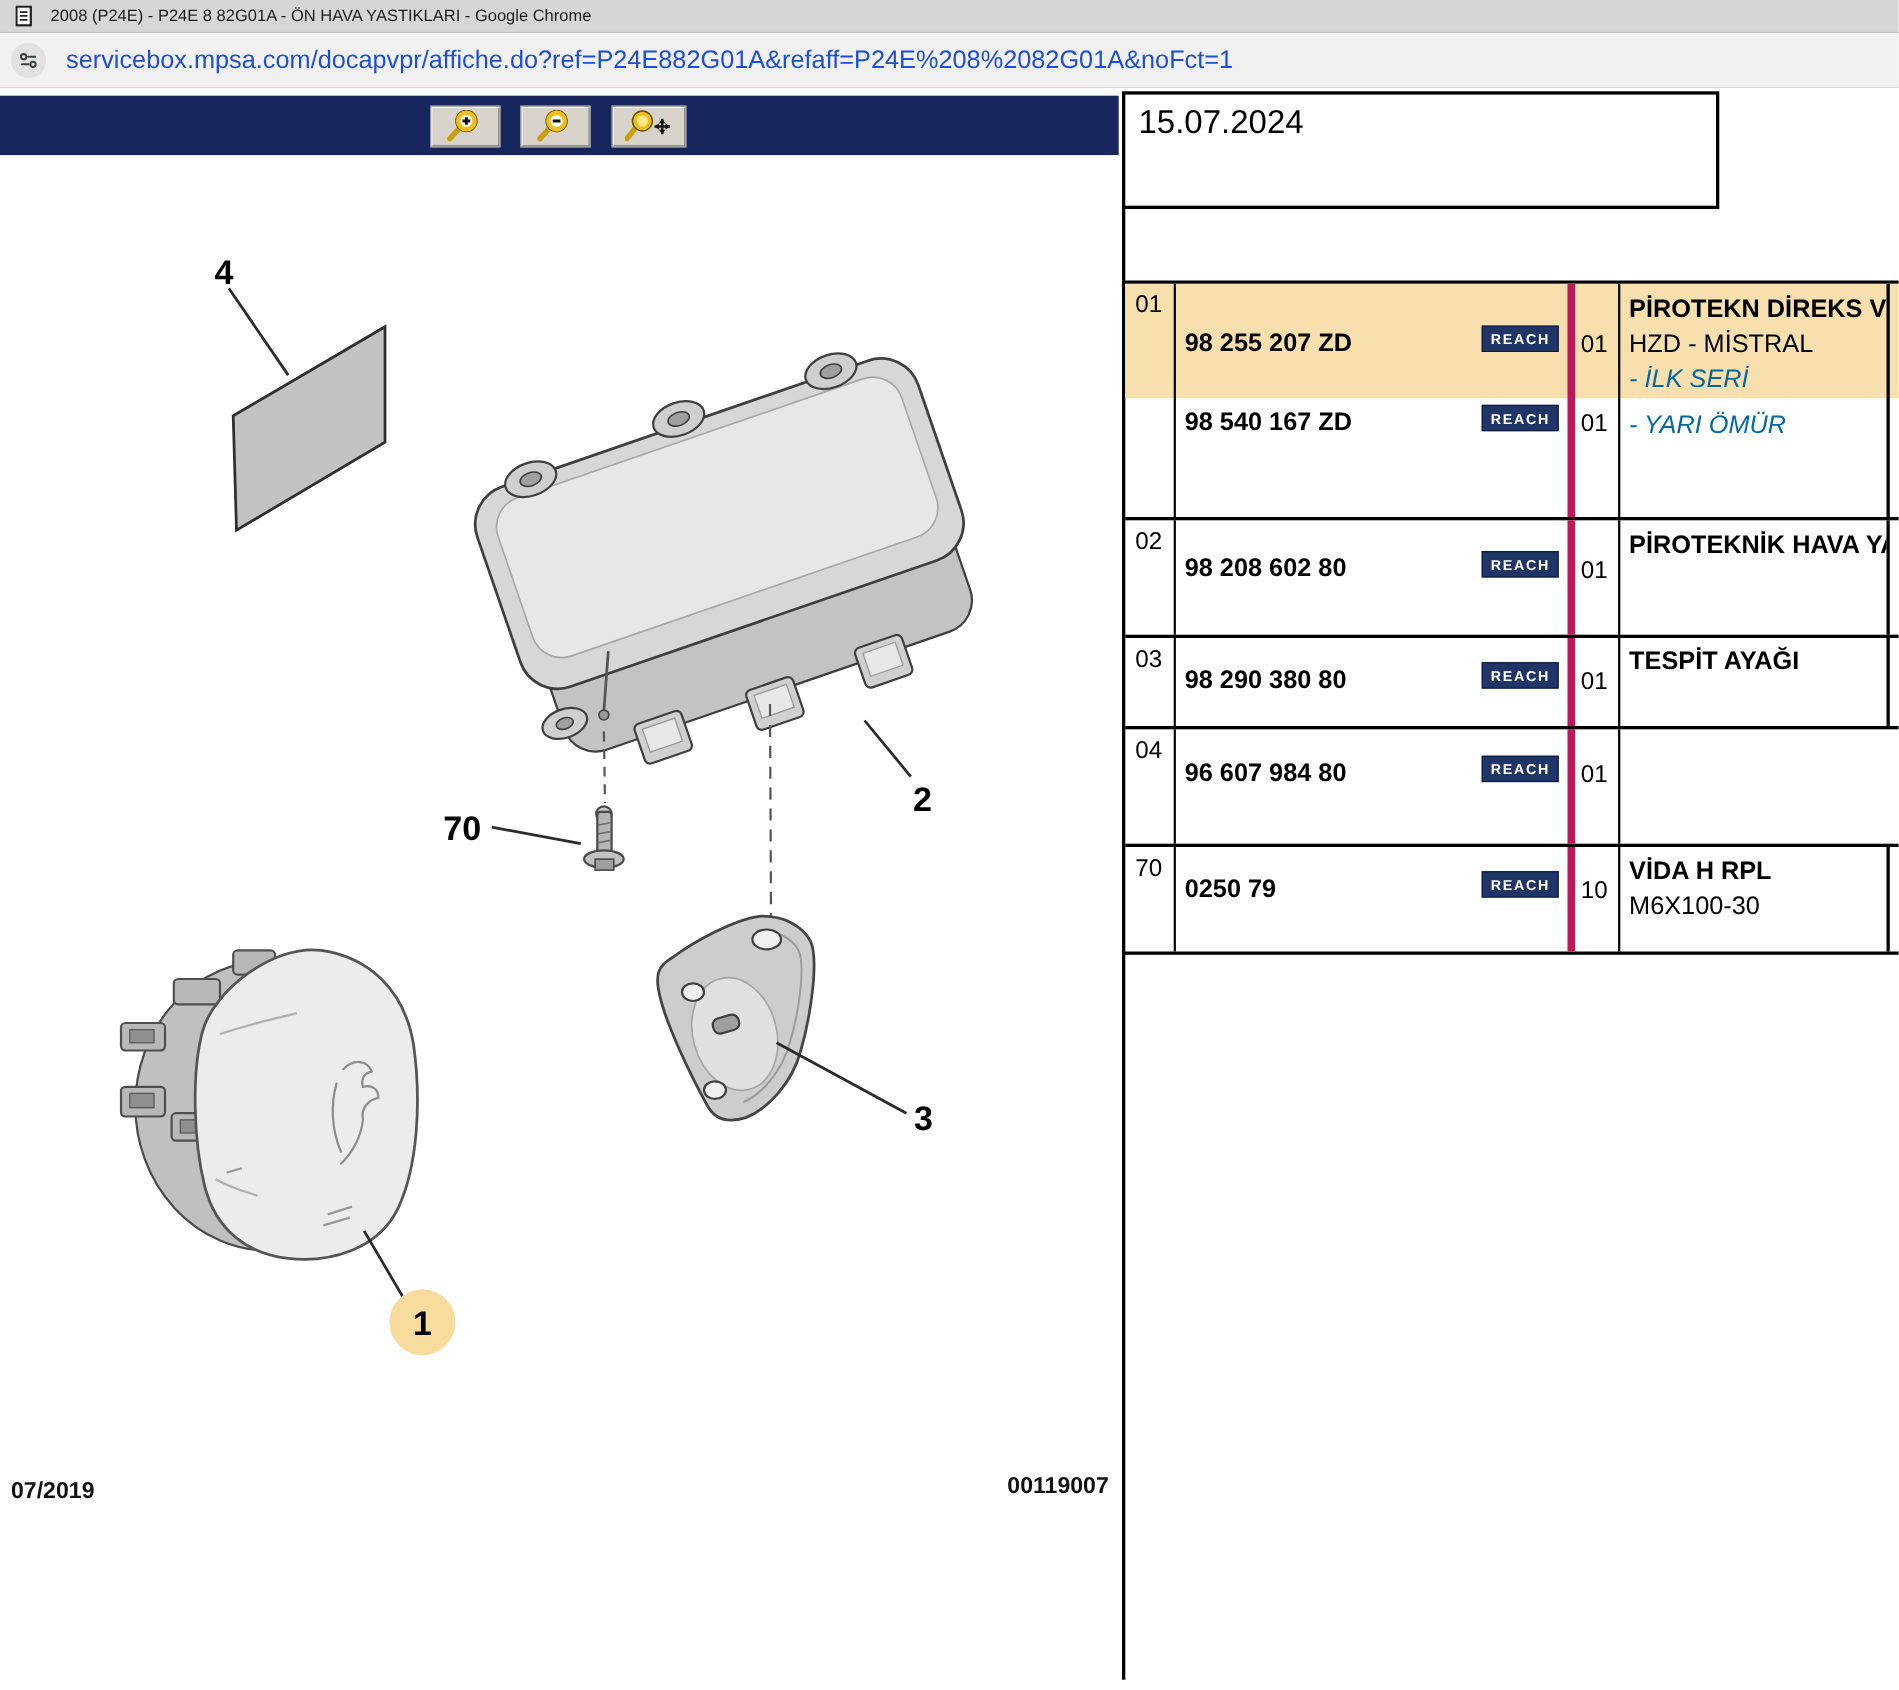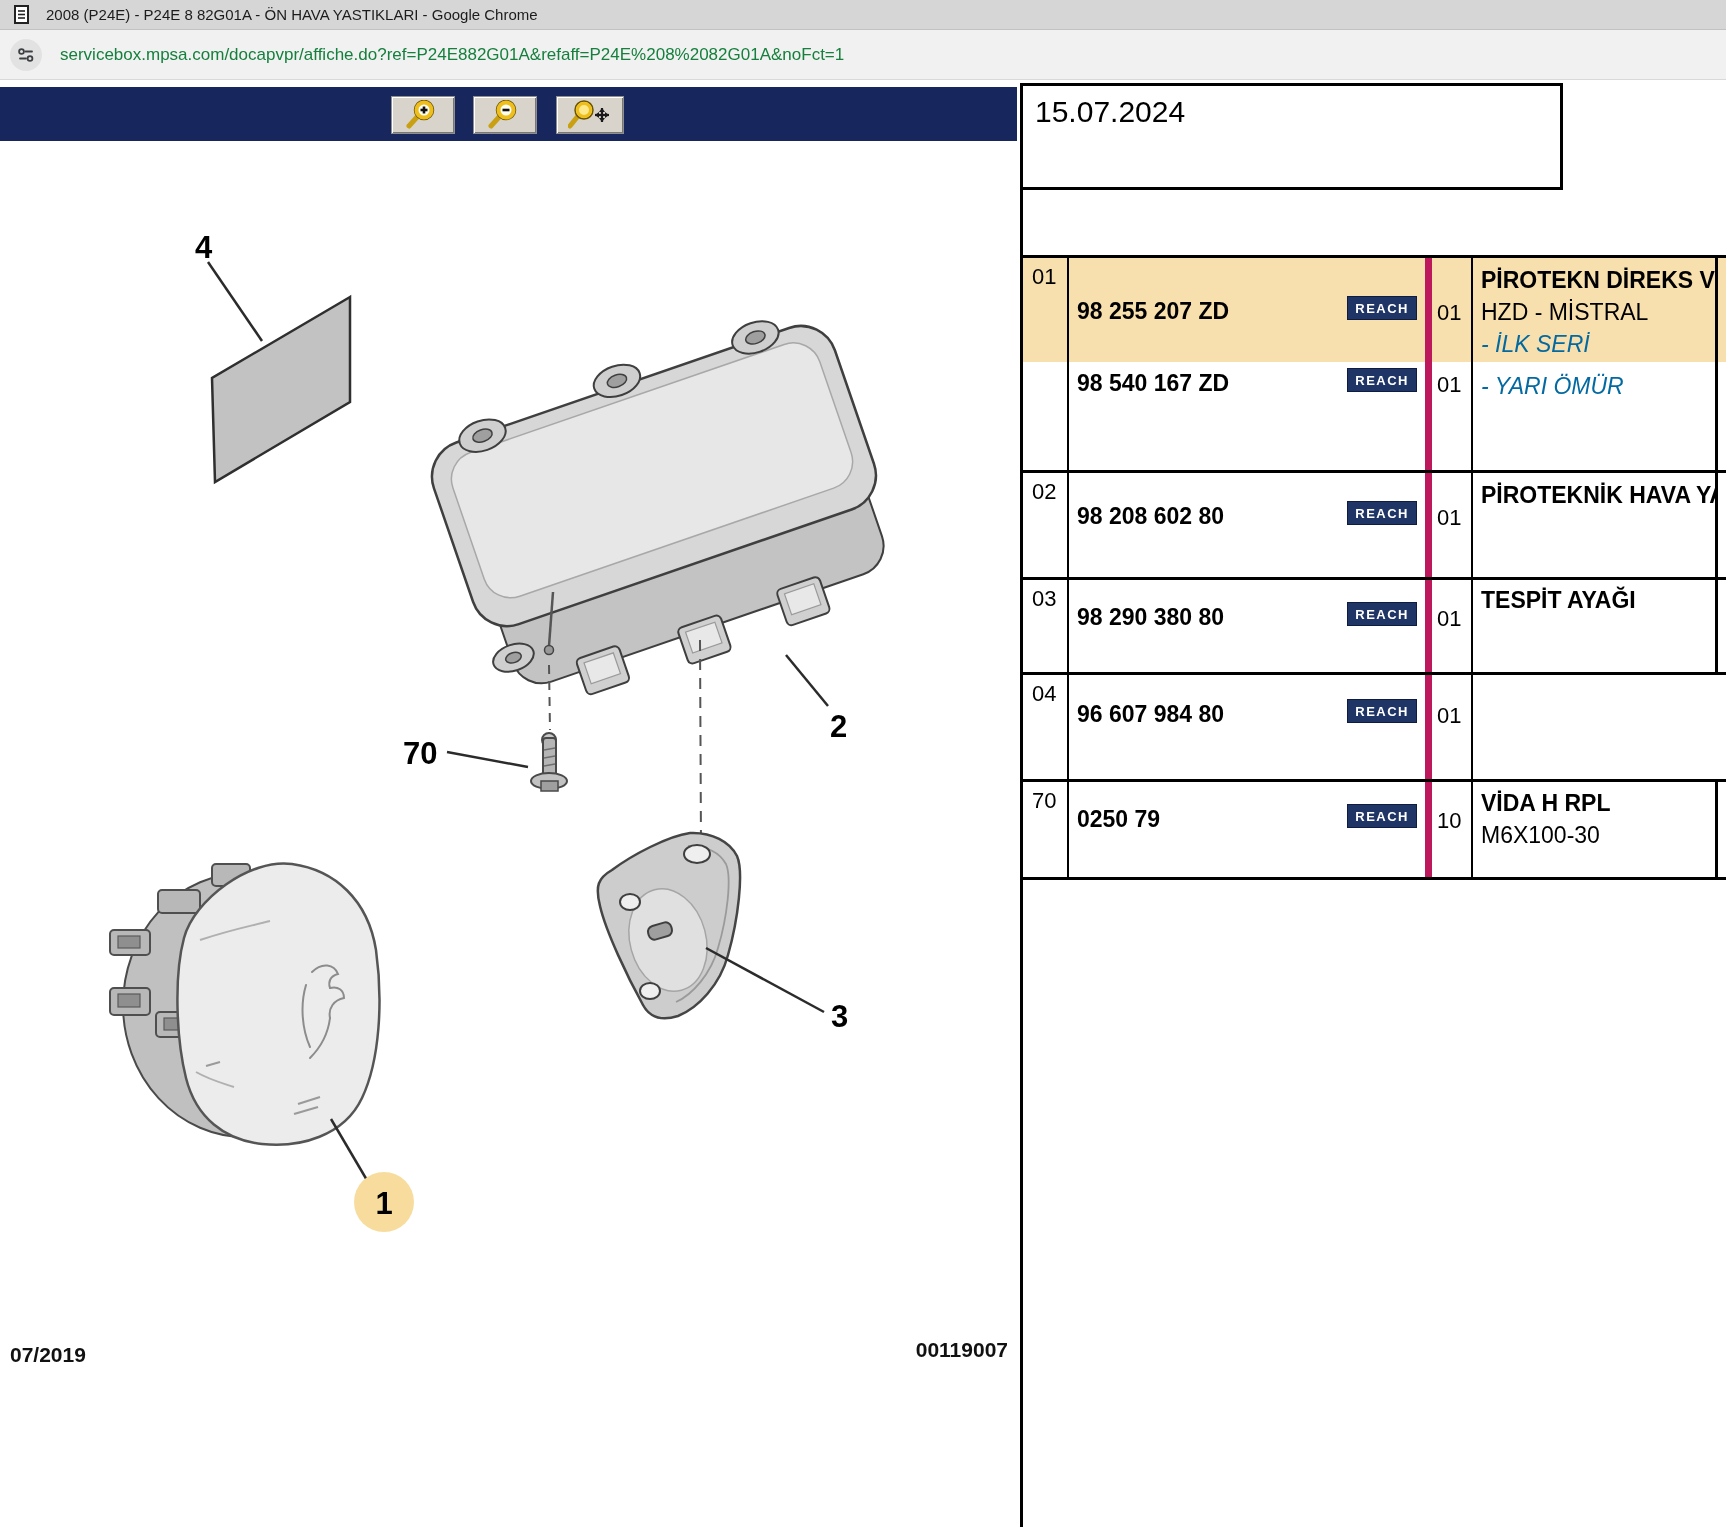--- a/index.html
+++ b/index.html
@@ -18,21 +18,21 @@
   .titlebar .title-text{font-size:15px;color:#1c1c1c;white-space:nowrap;}
   .urlbar{
     position:absolute;top:30px;left:0;width:1726px;height:50px;background:#f1f1f1;
     display:flex;align-items:center;box-sizing:border-box;
     border-bottom:1px solid #d9d9d9;
   }
   .chip{
     width:32px;height:32px;border-radius:50%;background:#e2e2e2;margin-left:10px;
     display:flex;align-items:center;justify-content:center;cursor:pointer;
   }
-  .url-text{margin-left:18px;font-size:17px;color:#15803d;white-space:nowrap;cursor:text;}
+  .url-text{margin-left:18px;font-size:23px;color:#1d4ed8;white-space:nowrap;cursor:text;}
   
   .navybar{position:absolute;top:87px;left:0;width:1017px;height:54px;background:#17265c;}
   .toolbtn{
     position:absolute;top:9px;width:62px;height:36px;background:#d8d4cb;
     border:1px solid #8f8f8f;
     box-shadow:inset 1px 1px 0 #ffffff, inset -1px -1px 0 #787878;
     display:flex;align-items:center;justify-content:center;cursor:pointer;
   }
   .toolbtn.b1{left:391px;} .toolbtn.b2{left:473px;} .toolbtn.b3{left:556px;width:66px;}
   svg text{font-family:"Liberation Sans",sans-serif;}
@@ -276,21 +276,21 @@
       <div class="variant" style="height:104px;">
           <span class="qtyv" style="top:32px;">01</span>
         </div>
     </div>
     <div class="cell c-desc" style="padding-top:6px;">
       <div class="dline b">PİROTEKNİK HAVA YA</div>
     </div>
     <div class="cell c-sliver"></div>
   </div>
 
-  <div class="prow" style="height:95px;">
+  <div class="prow" style="height:83px;">
     <div class="cell c-item">03</div>
     <div class="cell c-ref">
       <div class="variant" style="height:92px;">
         <span class="refnum" style="top:24px;">98 290 380 80</span>
         <span class="reach" style="top:22px;">REACH</span>
       </div>
     </div>
     <div class="cell c-qty">
       <div class="variant" style="height:92px;">
           <span class="qtyv" style="top:26px;">01</span>

